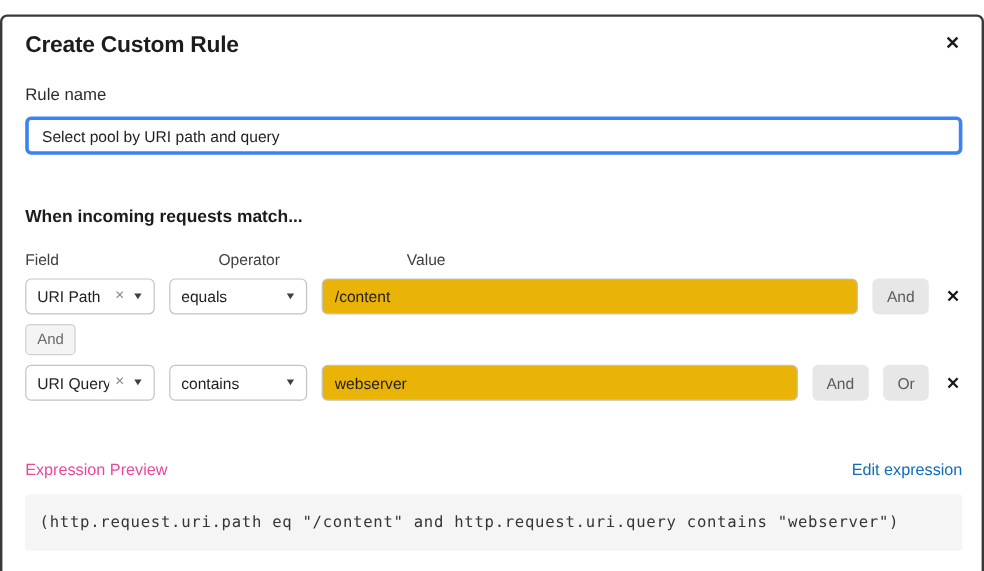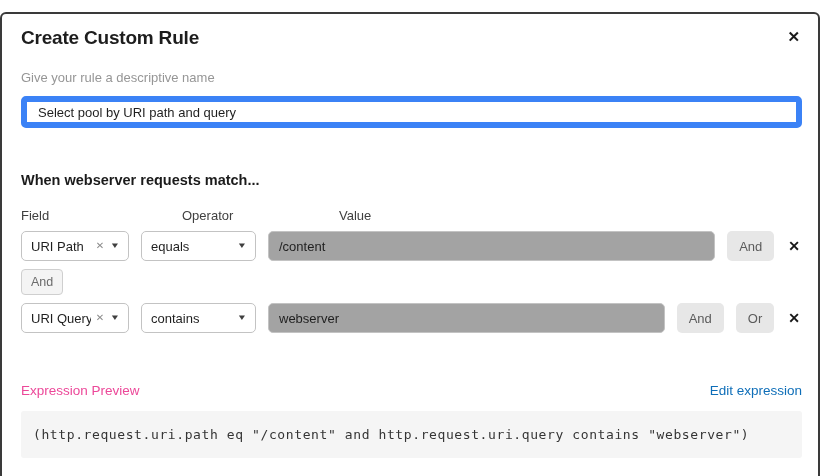--- a/index.html
+++ b/index.html
@@ -15,21 +15,21 @@
 
   .dialog-header { display: flex; justify-content: space-between; align-items: flex-start; }
   .dialog-title { margin: 0; font-size: 19px; font-weight: 700; color: #1d1d1d; letter-spacing: -0.2px; }
   .close-btn { background: none; border: none; font-size: 15px; font-weight: 700; color: #1a1a1a; cursor: pointer; padding: 2px 2px; line-height: 1; }
 
   .rule-name-section { margin-top: 21px; }
   .rule-label { font-size: 14px; color: #2d2d2d; }
   .rule-helper { font-size: 13px; color: #969696; margin-top: 5px; }
   .text-input {
     margin-top: 11px; width: 100%; height: 32px;
-    border: 6px solid #3b82f6; border-radius: 5px;
+    border: 3px solid #3b82f6; border-radius: 5px;
     padding: 0 11px; font-size: 13px; color: #1f1f1f;
     font-family: "Liberation Sans", sans-serif; outline: none; background: #fff;
   }
 
   .match-heading { margin-top: 44px; font-size: 14.5px; font-weight: 700; color: #1b1b1b; }
 
   .col-labels { display: flex; gap: 29px; margin-top: 20px; font-size: 13px; color: #404040; }
   .col-field-w { width: 132px; }
   .col-op-w { width: 128px; }
   .col-val-w { flex: 1; }
@@ -43,21 +43,21 @@
   }
   .select.field-sel { width: 108px; }
   .select.op-sel { width: 115px; }
   .sel-text { flex: 1; overflow: hidden; white-space: nowrap; }
   .clear-x { font-size: 10px; color: #8a8a8a; line-height: 1; }
   .caret { font-size: 8px; color: #3f3f3f; line-height: 1; margin-left: 2px; transform: scaleX(1.3); }
 
   .value-input {
     flex: 1; height: 30px; border: 1px solid #c3c3c3; border-radius: 5px;
     padding: 0 10px; font-size: 13px; color: #1f1f1f;
-    font-family: "Liberation Sans", sans-serif; outline: none; background: #a3a3a3; min-width: 60px;
+    font-family: "Liberation Sans", sans-serif; outline: none; background: #eab308; min-width: 60px;
   }
 
   .chip-btn {
     height: 30px; border: none; border-radius: 5px; background: #e7e7e7;
     color: #5b5b5b; font-size: 13px; padding: 0 12px; cursor: pointer;
     font-family: "Liberation Sans", sans-serif; flex-shrink: 0;
   }
   .remove-btn {
     background: none; border: none; font-size: 14px; font-weight: 700;
     color: #161616; cursor: pointer; padding: 0 2px; line-height: 1; flex-shrink: 0;
@@ -84,25 +84,25 @@
 <body>
 
 <div class="dialog">
 
   <div class="dialog-header">
     <h1 class="dialog-title">Create Custom Rule</h1>
     <button class="close-btn">✕</button>
   </div>
 
   <div class="rule-name-section">
-    <div class="rule-helper">Give your rule a descriptive name</div>
+    <div class="rule-label">Rule name</div>
     <input class="text-input" type="text" value="Select pool by URI path and query" style="">
   </div>
 
-  <div class="match-heading">When webserver requests match...</div>
+  <div class="match-heading">When incoming requests match...</div>
 
   <div class="col-labels">
     <span class="col-field-w">Field</span>
     <span class="col-op-w">Operator</span>
     <span class="col-val-w">Value</span>
   </div>
 
   
   <div class="condition-row">
     <div class="select field-sel">

